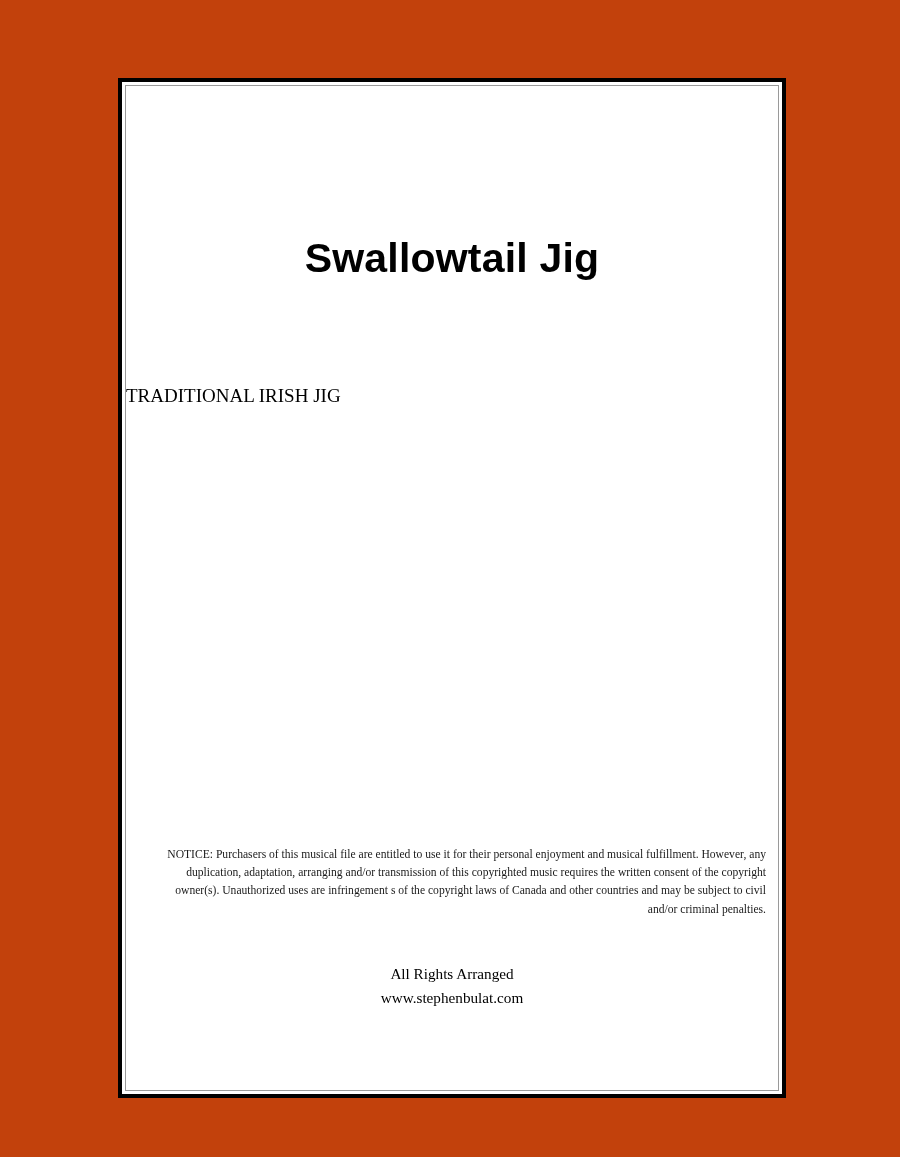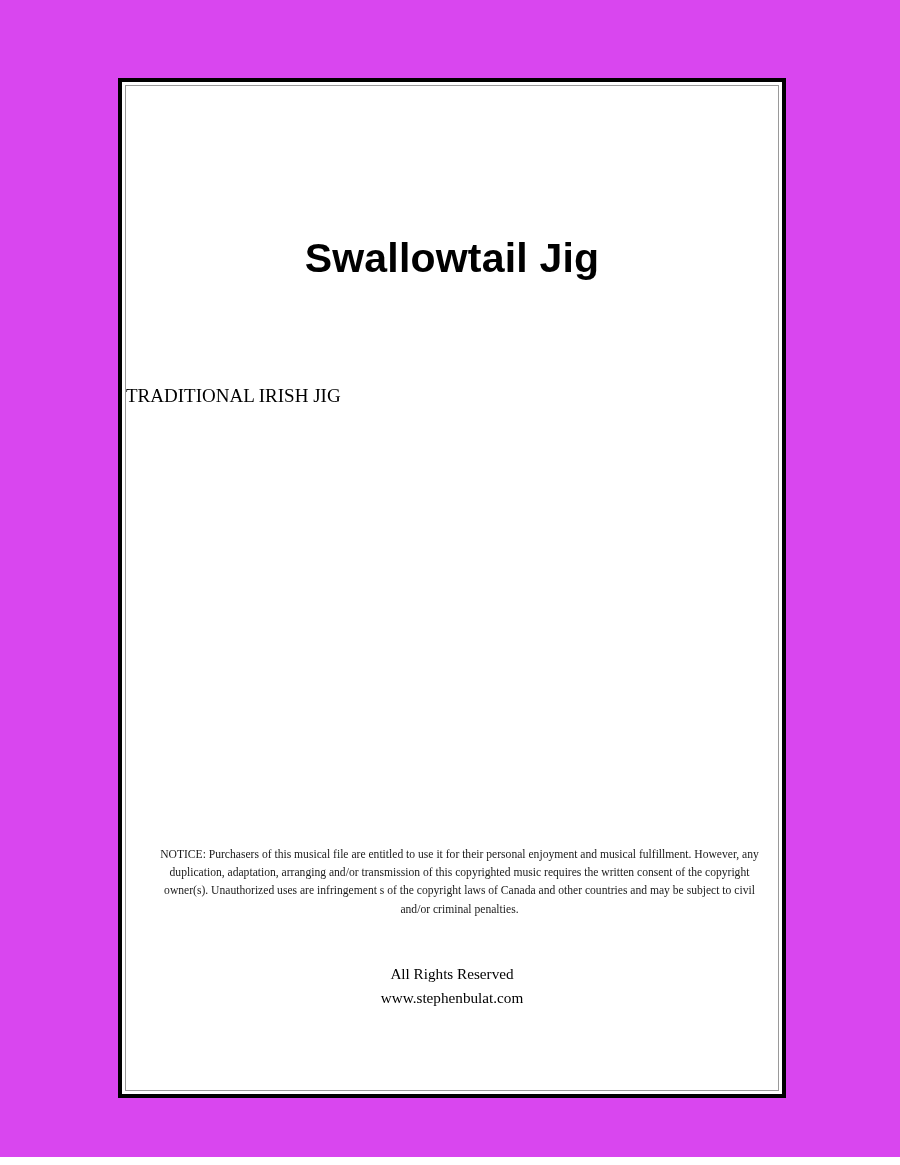--- a/index.html
+++ b/index.html
@@ -5,21 +5,21 @@
   html, body {
     margin: 0;
     padding: 0;
     background: #ffffff;
   }
 
   .page {
     position: relative;
     width: 900px;
     height: 1157px;
-    background: #d946ef;
+    background: #c2410c;
     overflow: hidden;
     font-family: "Liberation Serif", "DejaVu Serif", serif;
     color: #000000;
   }
 
   
   .frame-outer {
     position: absolute;
     left: 118px;
     top: 78px;
@@ -95,21 +95,21 @@
   }
 
   
   .notice {
     position: absolute;
     left: 27px;
     top: 760px;
     width: 613px;
     font-size: 11.6px;
     line-height: 18.2px;
-    text-align: center;
+    text-align: right;
     color: #1a1a1a;
   }
 
   
   .footer {
     position: absolute;
     left: 0;
     top: 876px;
     width: 652px;
     text-align: center;
@@ -133,18 +133,18 @@
   <div class="content">
 
     <div class="title">Swallowtail Jig</div>
 
     <div class="subtitle">TRADITIONAL IRISH JIG</div>
 
 
     <div class="notice">NOTICE: Purchasers of this musical file are entitled to use it for their personal enjoyment and musical fulfillment. However, any duplication, adaptation, arranging and/or transmission of this copyrighted music requires the written consent of the copyright owner(s). Unauthorized uses are infringement s of the copyright laws of Canada and other countries and may be subject to civil and/or criminal penalties.</div>
 
     <div class="footer">
-      <span class="footer-line">All Rights Reserved</span>
+      <span class="footer-line">All Rights Arranged</span>
       <span class="footer-line">www.stephenbulat.com</span>
     </div>
 
   </div>
 </div>
 
 </body></html>

